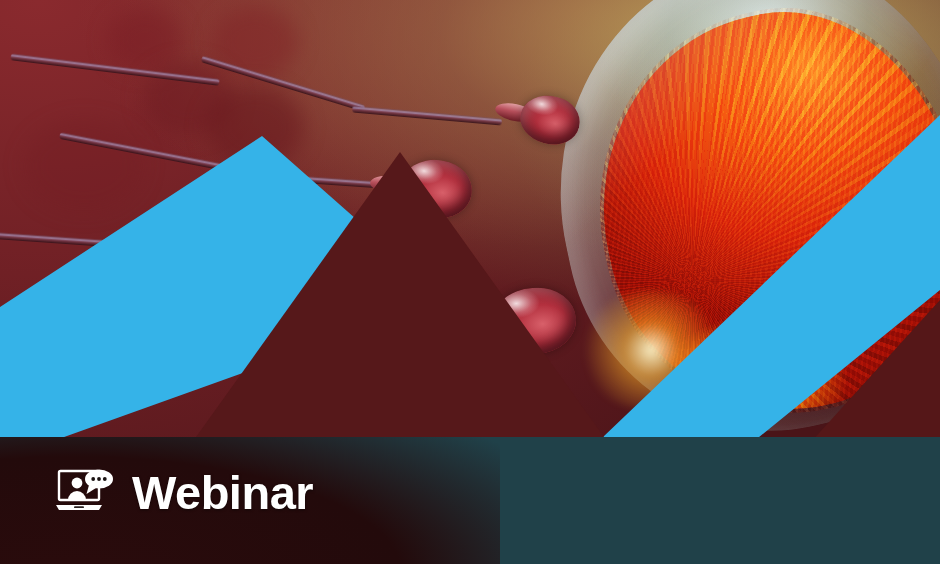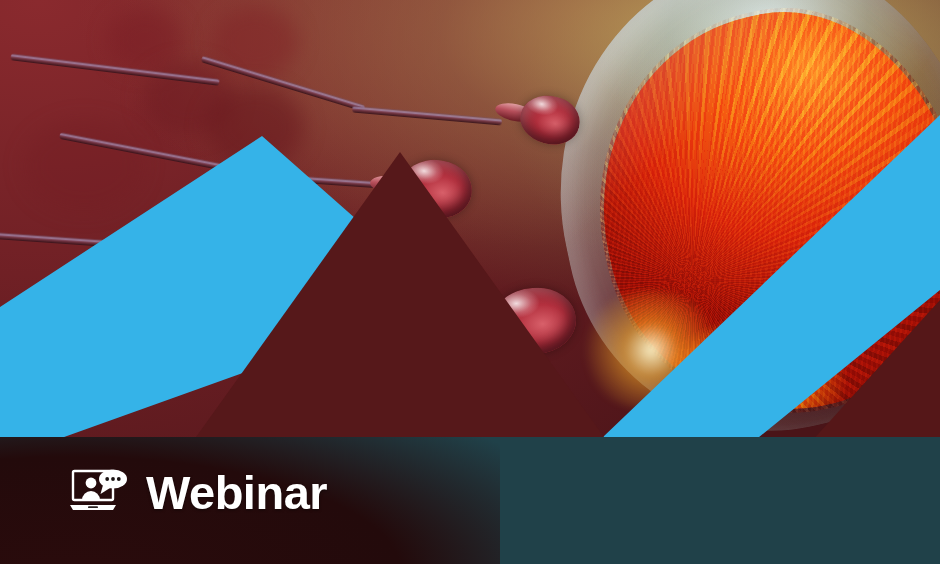--- a/index.html
+++ b/index.html
@@ -91,21 +91,21 @@
 
   
   .brand-chevron{position:absolute;inset:0;}
   .teal-bar{position:absolute;left:0;top:437px;width:940px;height:127px;background:#204149;}
   .teal-dark-curve{
     position:absolute;left:-20px;top:437px;width:520px;height:127px;
     background:radial-gradient(150% 220% at 18% 108%, #2a0b0c 0%, #230a0b 42%, rgba(35,10,11,0) 72%);
   }
 
   
-  .footer{position:absolute;left:0;top:437px;width:940px;height:110px;display:flex;align-items:center;padding-left:70px;box-sizing:border-box;}
+  .footer{position:absolute;left:0;top:437px;width:940px;height:110px;display:flex;align-items:center;padding-left:56px;box-sizing:border-box;}
   .wb-icon{width:62px;height:50px;flex:0 0 auto;margin-right:14px;}
   .wb-label{color:#fff;font-size:47px;font-weight:bold;letter-spacing:-.5px;line-height:1;
     text-shadow:0 1px 3px rgba(0,0,0,.5);}
 </style>
 </head>
 <body>
 
 <div id="stage">
 
   <div class="layer photo-base">

